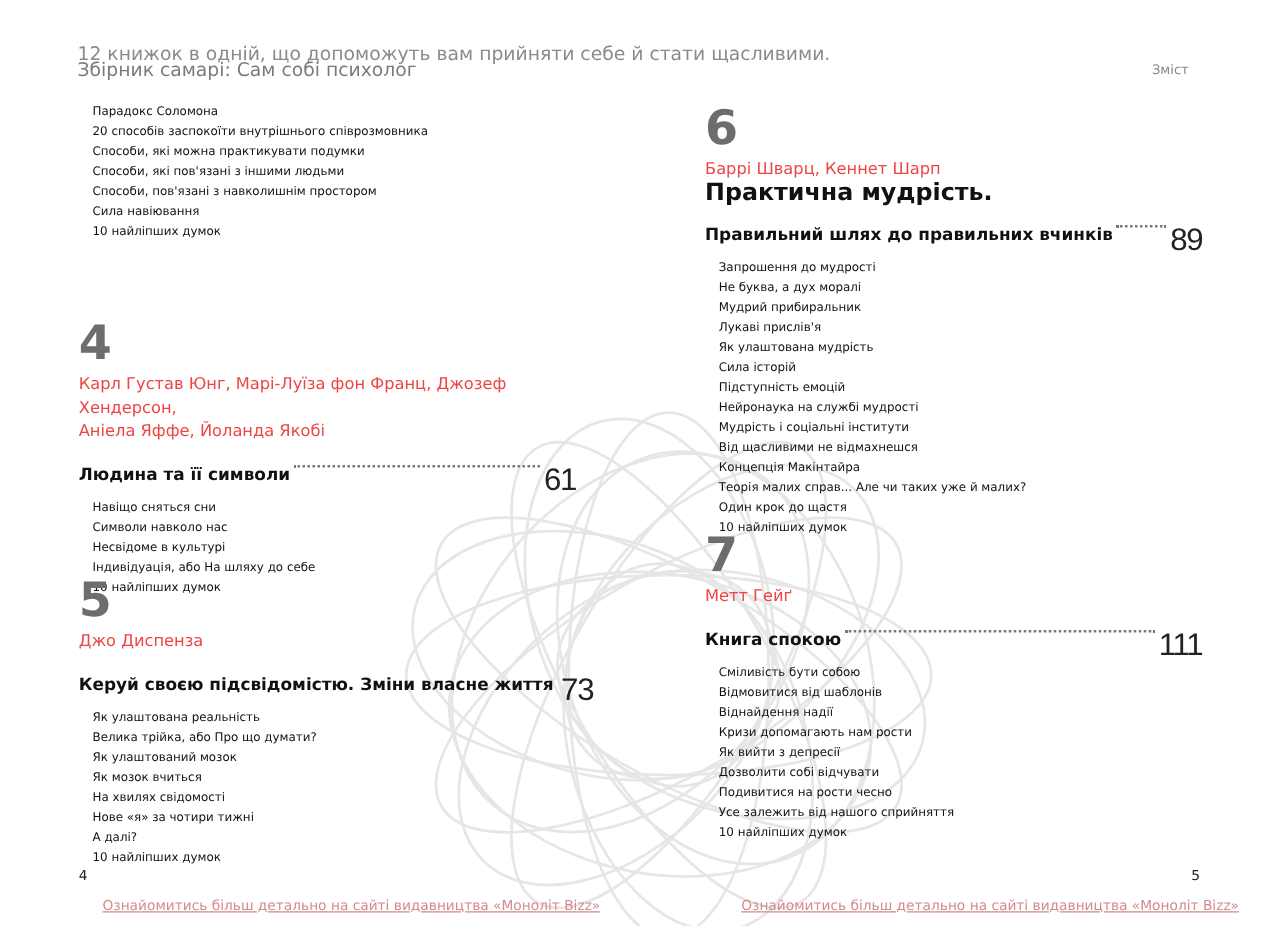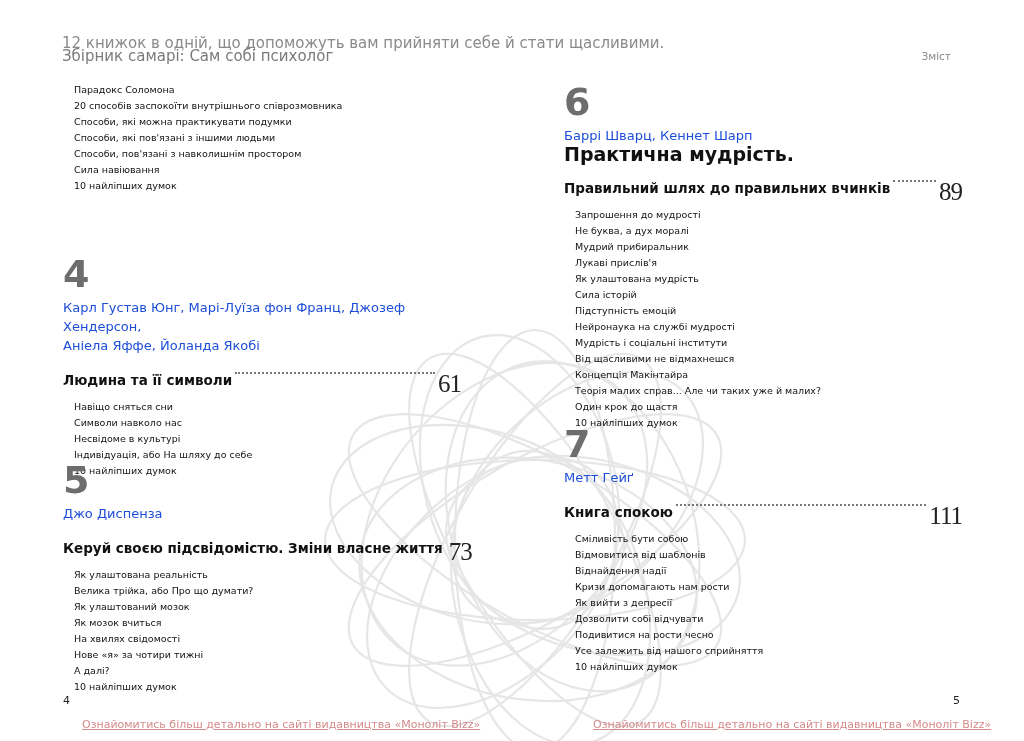--- a/index.html
+++ b/index.html
@@ -14,25 +14,25 @@
 
   .running-head { left: 62px; top: 37px; font-size: 15px; color: #8a8a8a; line-height: 13px; }
   .running-head .sub { color: #7a7a7a; }
   .section-label { right: 73px; top: 50px; font-size: 10.5px; color: #8a8a8a; }
 
   .col { position: absolute; z-index: 1; width: 398px; }
   .col-left { left: 63px; }
   .col-right { left: 564px; }
 
   .num { font-family: "DejaVu Sans", sans-serif; font-weight: bold; font-size: 38px; color: #6d6d6d; line-height: 40px; letter-spacing: -1px; }
-  .authors { font-size: 13px; line-height: 19px; color: #1d4ed8; margin-top: 4px; }
+  .authors { font-size: 13px; line-height: 19px; color: #ef4444; margin-top: 4px; }
   .title-row { display: flex; align-items: flex-start; margin-top: 16px; }
   .title-row .t { font-weight: bold; font-size: 13.5px; white-space: nowrap; line-height: 18px; }
   .title-row .dots { flex: 1; border-bottom: 2px dotted #777; margin: 0 3px 5px 3px; height: 1px; }
-  .title-row .pg { font-family: Liberation Serif, serif; font-weight: 200; font-size: 25px; line-height: 26px; color: #222; letter-spacing: -1px; }
+  .title-row .pg { font-family: Liberation Sans, sans-serif; font-weight: 200; font-size: 25px; line-height: 26px; color: #222; letter-spacing: -1px; }
   .title-block .line1 { font-weight: bold; font-size: 19px; line-height: 18px; }
 
   .items { list-style: none; margin: 2px 0 0 0; padding: 0 0 0 11px; }
   .items li { font-size: 9.5px; line-height: 16px; color: #111; }
 
   .pageno { position: absolute; z-index: 1; font-size: 11px; color: #222; top: 694px; }
   .pageno.left { left: 63px; }
   .pageno.right { left: 953px; }
 
   .footer-link { position: absolute; z-index: 1; top: 718px; font-size: 11px; color: #d48a8a; text-decoration: underline; cursor: pointer; }

